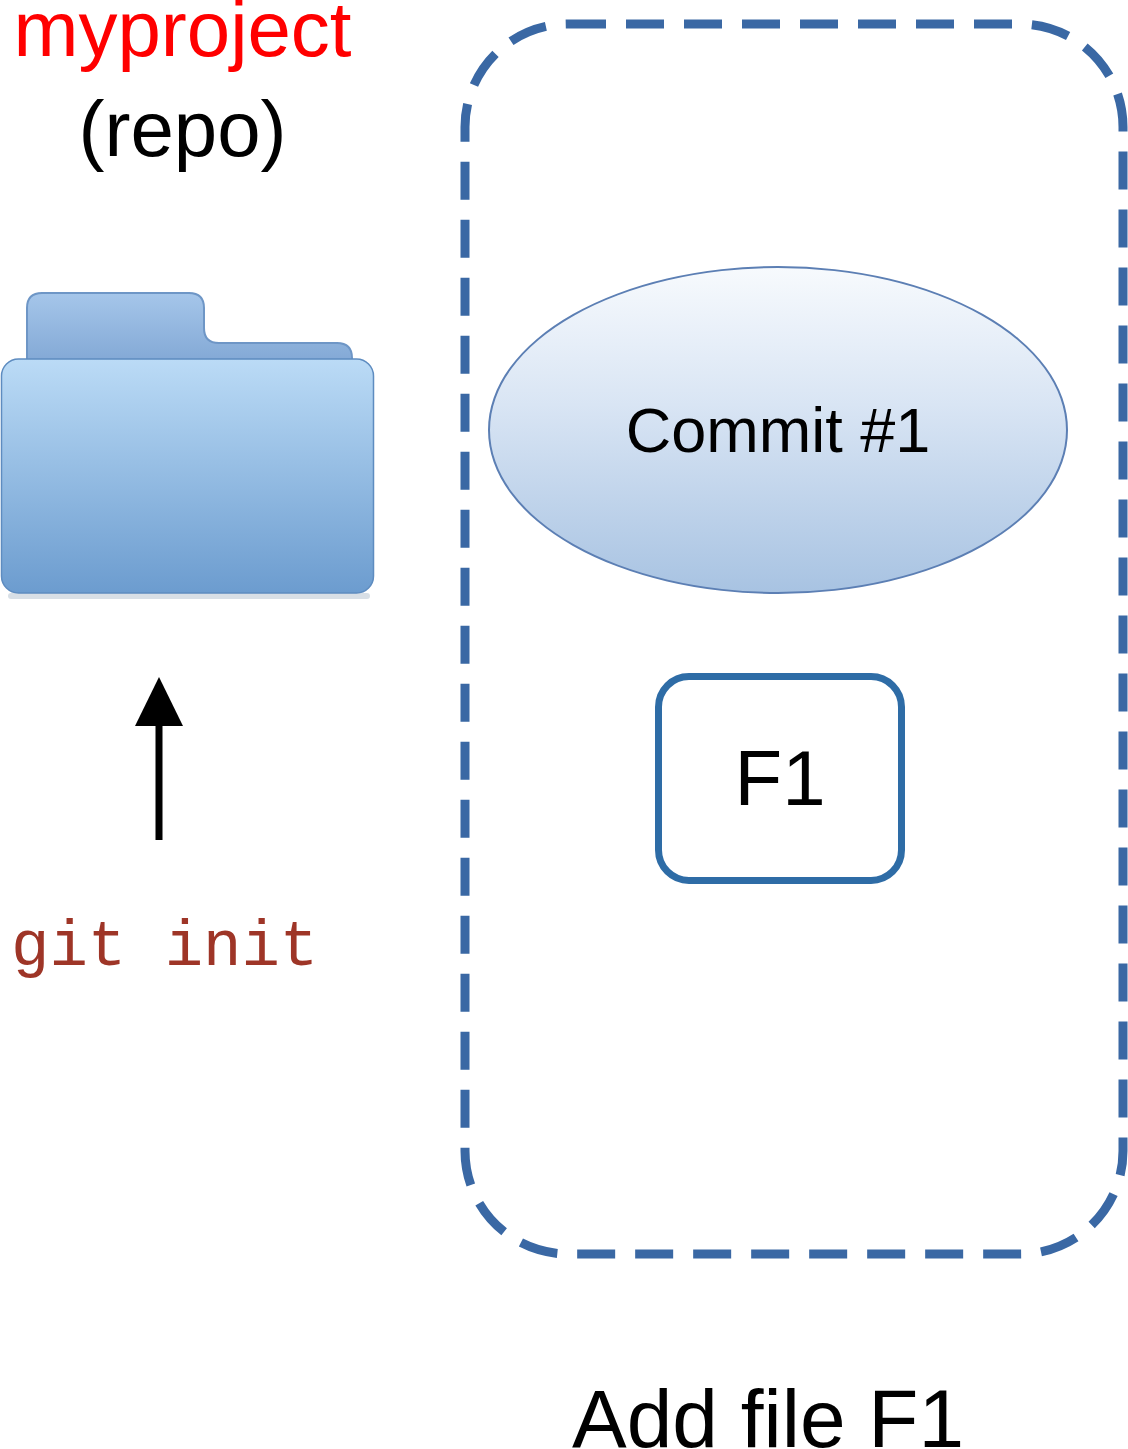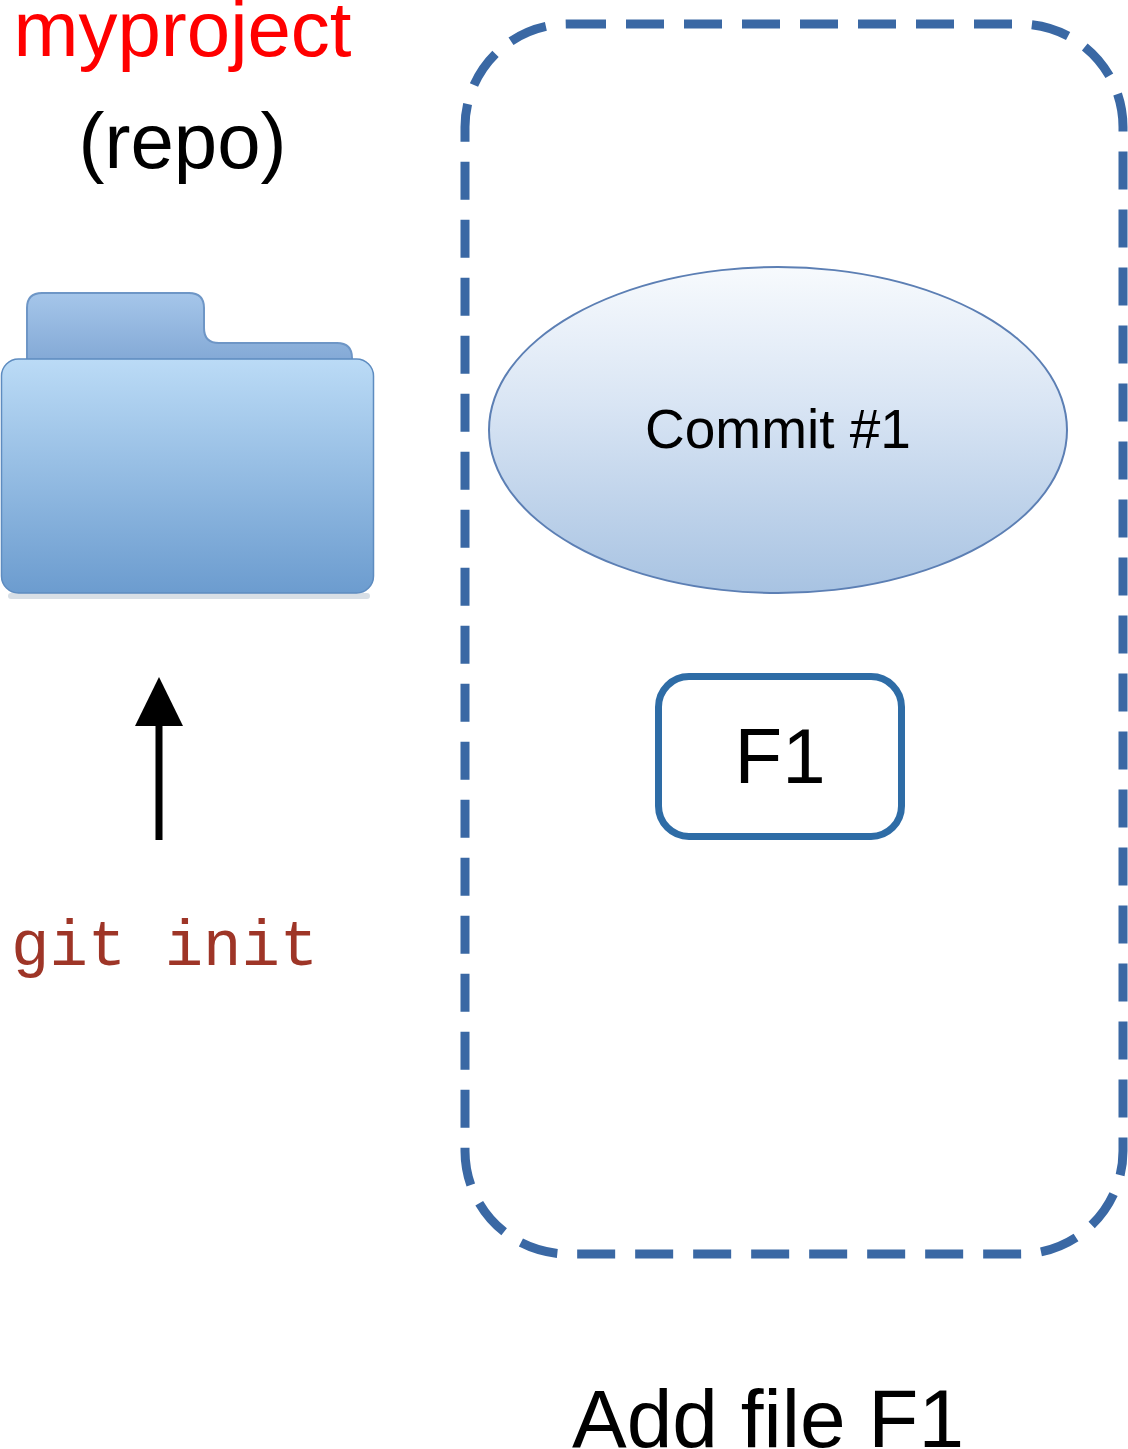--- a/index.html
+++ b/index.html
@@ -27,41 +27,41 @@
   }
   .abs{position:absolute;}
   .txt{line-height:1.15;white-space:nowrap;}
 
   .repo-title{
     left:0; top:-15px; width:365px;
     font-size:78px; color:var(--repo-name);
     text-align:center;
   }
   .repo-subtitle{
-    left:0; top:97px; width:365px;
+    left:0; top:85px; width:365px;
     font-size:78px; color:var(--repo-type);
     text-align:center;
   }
   .command{
     left:11px; top:912px;
     font-family:Liberation Mono, monospace;
     font-size:64px; color:var(--command-text);
   }
   .commit-ellipse{
     left:488px; top:266px; width:580px; height:328px;
     border-radius:50%;
     border:2px solid var(--ellipse-border);
     background:linear-gradient(180deg, var(--ellipse-top) 0%, var(--ellipse-mid) 42%, var(--ellipse-bottom) 100%);
     display:flex; align-items:center; justify-content:center;
   }
   .commit-label{
-    font-size:55px; color:var(--commit-text); line-height:1.15; white-space:nowrap;
+    font-size:63px; color:var(--commit-text); line-height:1.15; white-space:nowrap;
   }
   .file-box{
-    left:655px; top:673px; width:250px; height:167px;
+    left:655px; top:673px; width:250px; height:211px;
     border:7px solid var(--file-box-border);
     border-radius:34px;
     background:#ffffff;
     display:flex; align-items:center; justify-content:center;
   }
   .file-label{
     font-size:78px; color:var(--file-text); line-height:1.15; white-space:nowrap;
   }
   .caption{
     left:462px; top:1372px; width:612px;

